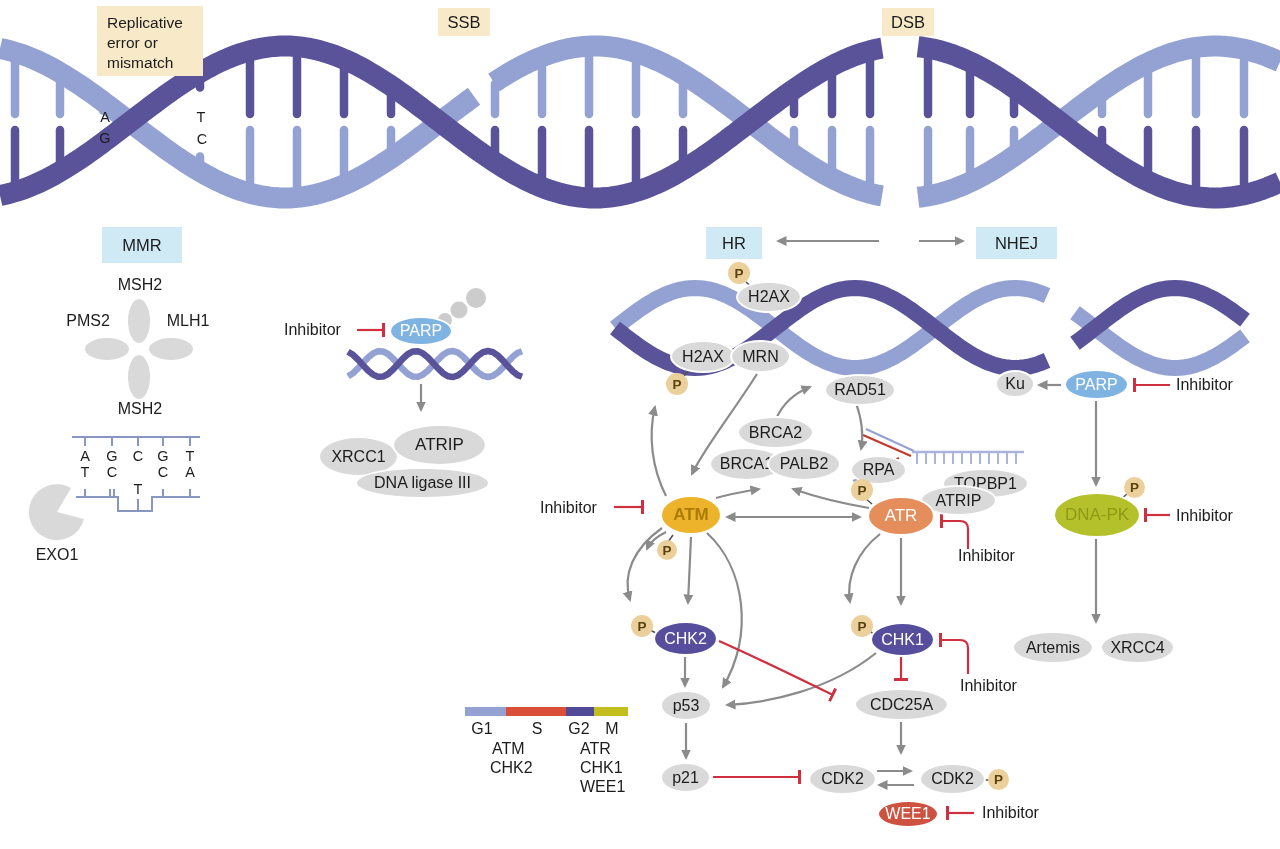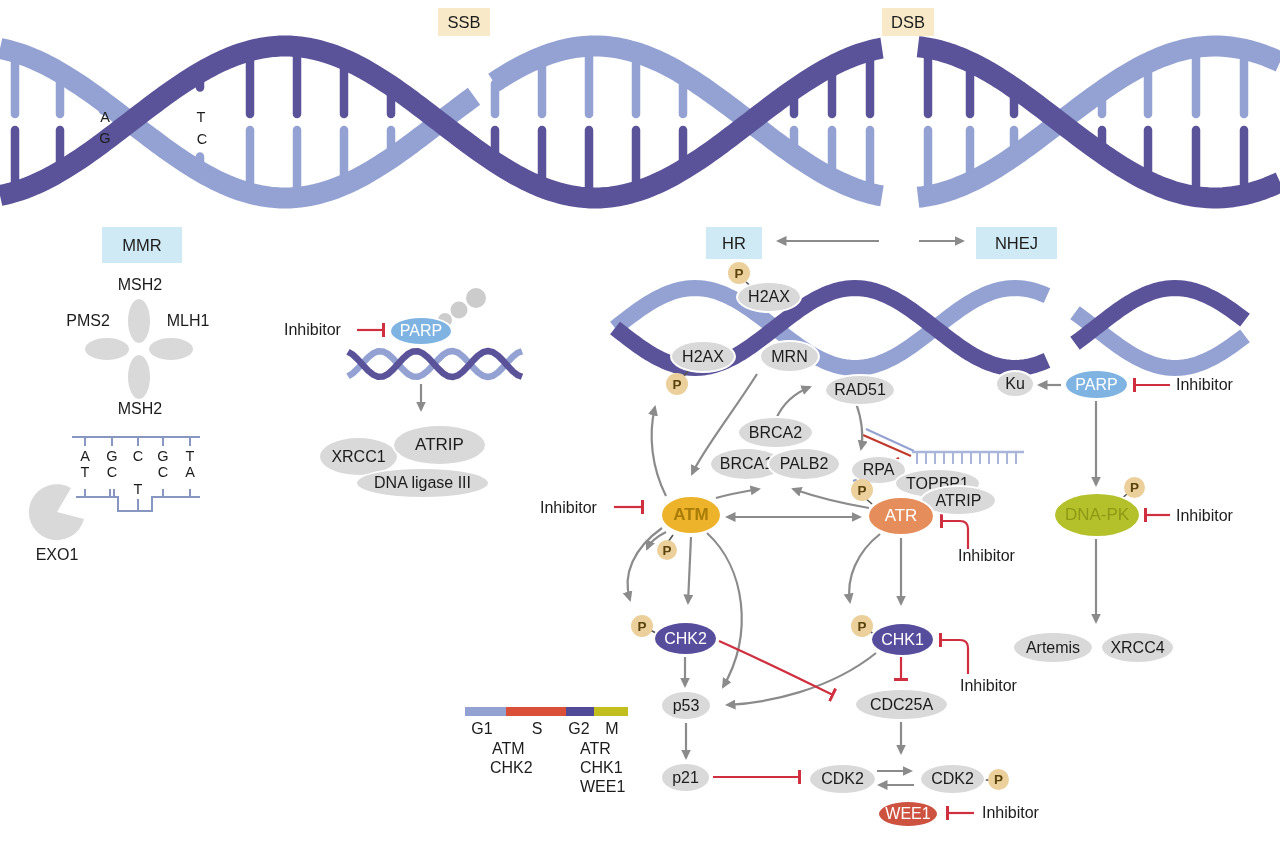--- a/index.html
+++ b/index.html
@@ -185,20 +185,21 @@
     <path d="M968,674 L968,648 Q968,640 960,640 L940,640" marker-end="url(#tb)"></path>
     <path d="M719,641 C762,660 800,679 833,695" marker-end="url(#tb)"></path>
     <path d="M901,657 L901,680" marker-end="url(#tb)"></path>
     <path d="M713,777 L800,777" marker-end="url(#tb)"></path>
     <path d="M974,813 L947,813" marker-end="url(#tb)"></path>
     <path d="M1170,385 L1134,385" marker-end="url(#tb)"></path>
     <path d="M1170,515 L1145,515" marker-end="url(#tb)"></path>
   </g>
 </svg>
 
+<div class="tag tan multiline" style="left:97px;top:6px;width:106px;height:70px;font-size:15.5px;">Replicative error or mismatch</div>
 <div class="tag tan" style="left:438px;top:8px;width:52px;height:28px;">SSB</div>
 <div class="tag tan" style="left:870px;top:8px;width:52px;height:28px;margin-left:12px;">DSB</div>
 
 <div class="base" style="left:97px;top:109px;">A</div>
 <div class="base" style="left:97px;top:130px;">G</div>
 <div class="base" style="left:193px;top:109px;">T</div>
 <div class="base" style="left:194px;top:131px;">C</div>
 
 <div class="tag cyan" style="left:102px;top:227px;width:80px;height:36px;">MMR</div>
 <div class="tag cyan" style="left:706px;top:227px;width:56px;height:32px;">HR</div>
@@ -223,28 +224,28 @@
 
 <div class="lbl" style="left:284px;top:321px;">Inhibitor</div>
 <div class="node" style="left: 389px; top: 316px; width: 64px; height: 30px; color: rgb(255, 255, 255); background: rgb(127, 179, 226);">PARP</div>
 <div class="node" style="left:318px;top:436px;width:81px;height:41px;">XRCC1</div>
 <div class="node" style="left:392px;top:424px;width:95px;height:42px;font-size:17px;">ATRIP</div>
 <div class="node" style="left:355px;top:467px;width:135px;height:32px;">DNA ligase III</div>
 
 <div class="p-circle" style="left:728px;top:262px;">P</div>
 <div class="node" style="left:736px;top:281px;width:66px;height:32px;">H2AX</div>
 <div class="node" style="left:670px;top:340px;width:66px;height:33px;">H2AX</div>
-<div class="node" style="left:759px;top:340px;width:61px;height:33px;">MRN</div>
+<div class="node" style="left:730px;top:340px;width:61px;height:33px;">MRN</div>
 <div class="p-circle" style="left:666px;top:373px;">P</div>
 <div class="node" style="left:824px;top:374px;width:72px;height:32px;">RAD51</div>
 <div class="node" style="left:737px;top:416px;width:77px;height:33px;">BRCA2</div>
 <div class="node" style="left:709px;top:447px;width:75px;height:34px;">BRCA1</div>
 <div class="node" style="left:767px;top:447px;width:74px;height:34px;">PALB2</div>
 <div class="node" style="left:850px;top:455px;width:57px;height:30px;">RPA</div>
-<div class="node" style="left:894px;top:468px;width:87px;height:31px;">TOPBP1</div>
+<div class="node" style="left:942px;top:468px;width:87px;height:31px;">TOPBP1</div>
 <div class="node" style="left:920px;top:485px;width:77px;height:31px;">ATRIP</div>
 <div class="p-circle" style="left:851px;top:479px;">P</div>
 
 <div class="lbl" style="left:540px;top:499px;">Inhibitor</div>
 <div class="node" style="left: 660px; top: 495px; width: 62px; height: 40px; font-size: 17px; font-weight: bold; color: rgb(169, 124, 8); background: rgb(236, 179, 43);">ATM</div>
 <div class="node" style="left: 867px; top: 496px; width: 68px; height: 40px; font-size: 17px; color: rgb(255, 255, 255); background: rgb(230, 142, 91);">ATR</div>
 <div class="lbl" style="left:958px;top:547px;">Inhibitor</div>
 <div class="p-circle" style="left:657px;top:540px;width:20px;height:20px;">P</div>
 
 <div class="p-circle" style="left:631px;top:615px;">P</div>

